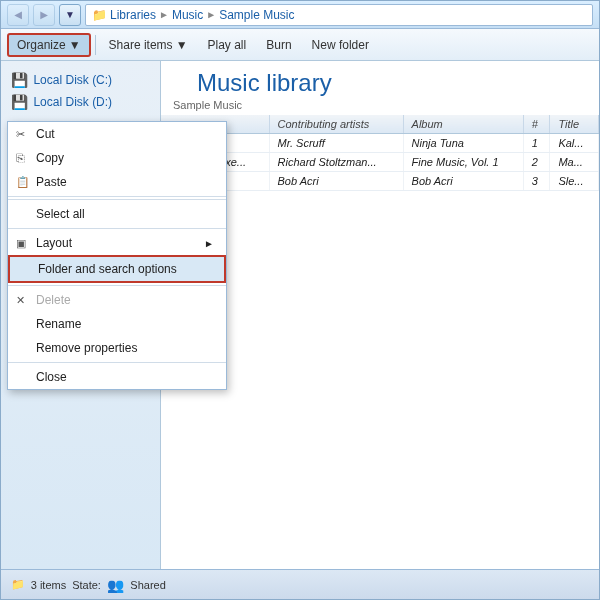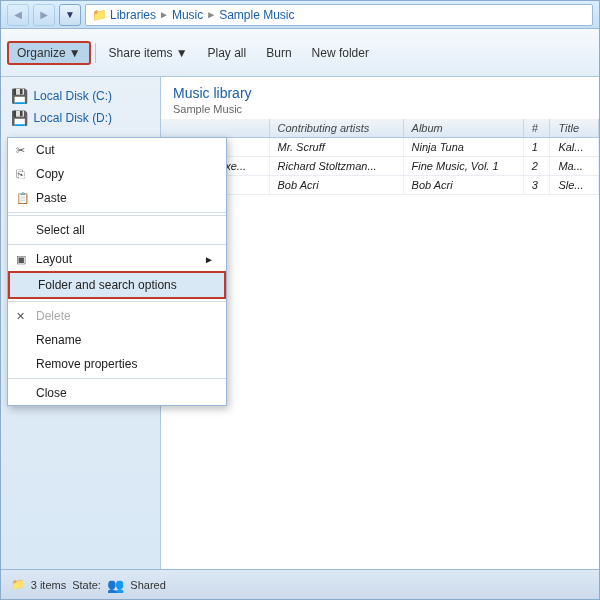--- a/index.html
+++ b/index.html
@@ -61,21 +61,21 @@
     }
     .breadcrumb .sep { color: #888; font-size: 10px; }
 
     
     .toolbar {
       display: flex;
       align-items: center;
       padding: 2px 6px;
       background: linear-gradient(to bottom, #f5f9fd, #e3eef8);
       border-bottom: 1px solid #b0c8dc;
-      height: 48px;
+      height: 32px;
       gap: 2px;
     }
     .toolbar-btn {
       padding: 3px 8px;
       border: 1px solid transparent;
       background: transparent;
       border-radius: 3px;
       cursor: pointer;
       font-size: 12px;
       color: #333;
@@ -162,23 +162,24 @@
     
     .content-panel {
       flex: 1;
       background: white;
       overflow: hidden;
       display: flex;
       flex-direction: column;
     }
     .library-header {
       padding: 8px 12px 2px;
-      font-size: 14px;
+      font-size: 24px;
       font-weight: 300;
       color: #1a5fa8;
+      margin-left: 24px;
     }
     .library-sub {
       padding: 0 12px 4px;
       font-size: 11px;
       color: #666;
     }
 
     
     .file-table {
       flex: 1;

